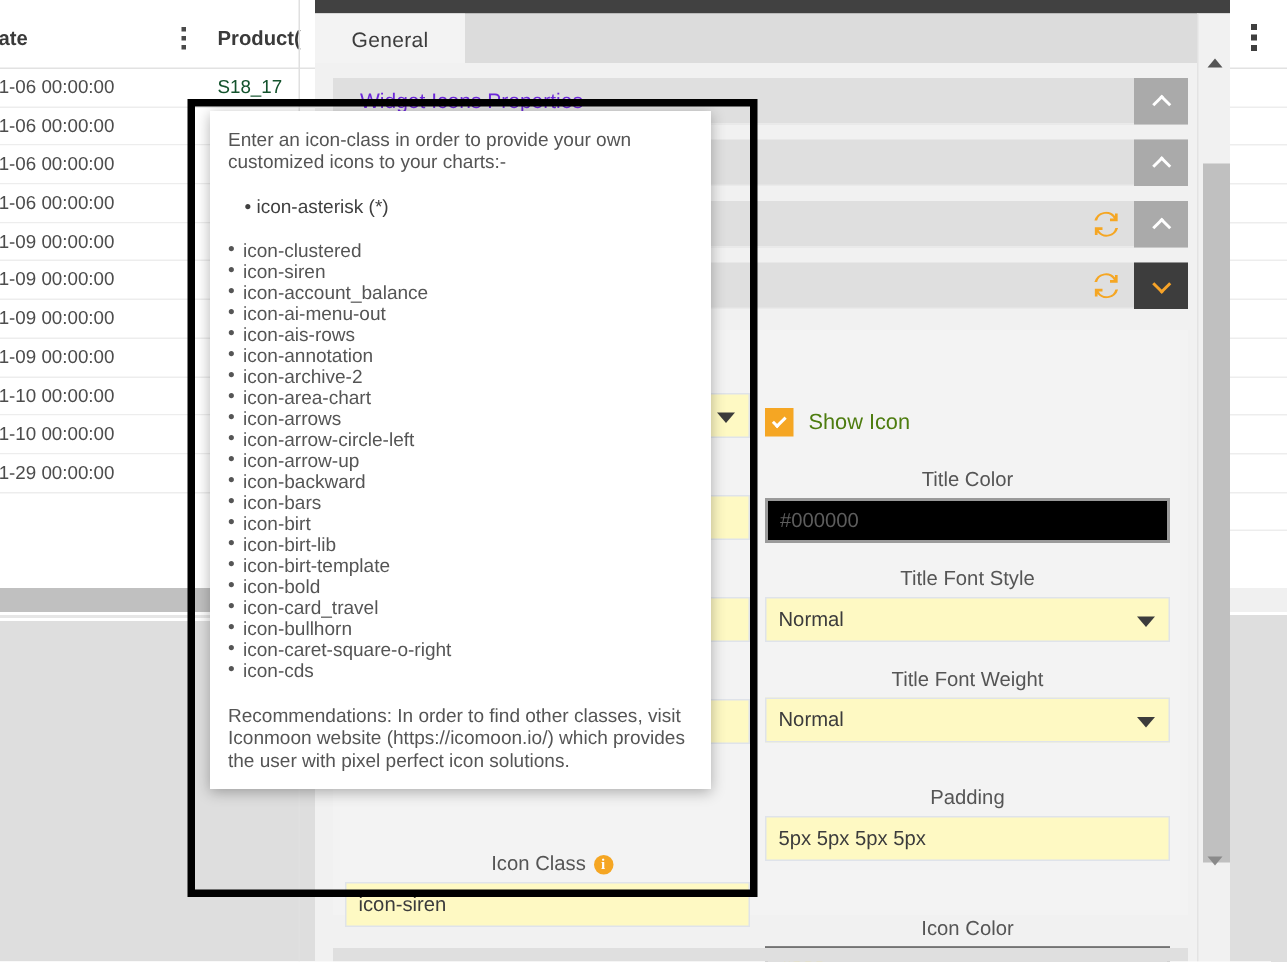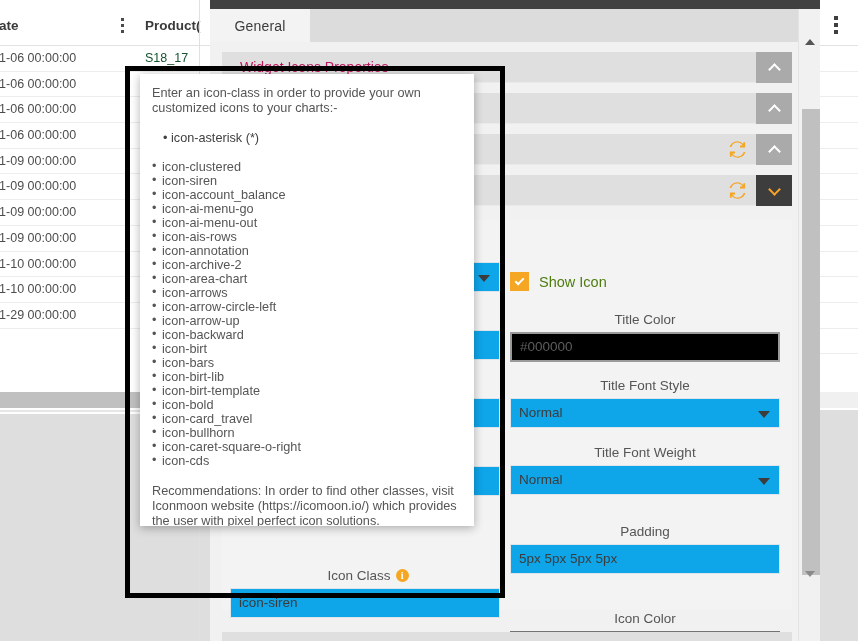--- a/index.html
+++ b/index.html
@@ -148,21 +148,21 @@
   .sec-head {
     position: relative;
     height: 31px;
     background: #dfdfdf;
     border-bottom: 1px solid #eaeaea;
   }
   .sec-title {
     position: absolute;
     left: 18px; top: 7px;
     font-size: 14px;
-    color: #be185d;
+    color: #6d28d9;
     white-space: nowrap;
   }
   .sec-btn {
     position: absolute;
     right: 0; top: 0;
     width: 36px; height: 31px;
     background: #aaaaaa;
     display: flex;
     align-items: center;
     justify-content: center;
@@ -197,21 +197,21 @@
   .fld { position: absolute; left: 0; width: 270px; }
   .fld-label {
     font-size: 13.5px;
     color: #555555;
     margin-bottom: 5px;
     white-space: nowrap;
     text-align: center;
   }
   .fld-input {
     height: 30px;
-    background: #0ea5e9;
+    background: #fef9c3;
     border: 1px solid #dfe3ea;
     font-size: 13.5px;
     color: #3c3c3c;
     padding: 0 8px;
     line-height: 28px;
     white-space: nowrap;
     overflow: hidden;
   }
   .fld-input.select { position: relative; padding-right: 28px; }
   .caret {
@@ -634,32 +634,31 @@
     <div id="rs-shade-b"></div>
   </div>
 
   <div id="tooltip">
     <p class="tt-para">Enter an icon-class in order to provide your own customized icons to your charts:-</p>
     <p class="tt-single">• icon-asterisk (*)</p>
     <ul class="tt-list" id="tt-list">
         <li>icon-clustered</li>
         <li>icon-siren</li>
         <li>icon-account_balance</li>
-        <li>icon-ai-menu-go</li>
         <li>icon-ai-menu-out</li>
         <li>icon-ais-rows</li>
         <li>icon-annotation</li>
         <li>icon-archive-2</li>
         <li>icon-area-chart</li>
         <li>icon-arrows</li>
         <li>icon-arrow-circle-left</li>
         <li>icon-arrow-up</li>
         <li>icon-backward</li>
+        <li>icon-bars</li>
         <li>icon-birt</li>
-        <li>icon-bars</li>
         <li>icon-birt-lib</li>
         <li>icon-birt-template</li>
         <li>icon-bold</li>
         <li>icon-card_travel</li>
         <li>icon-bullhorn</li>
         <li>icon-caret-square-o-right</li>
         <li>icon-cds</li>
       </ul>
     <p class="tt-rec">Recommendations: In order to find other classes, visit Iconmoon website (https://icomoon.io/) which provides the user with pixel perfect icon solutions.</p>
   </div>

